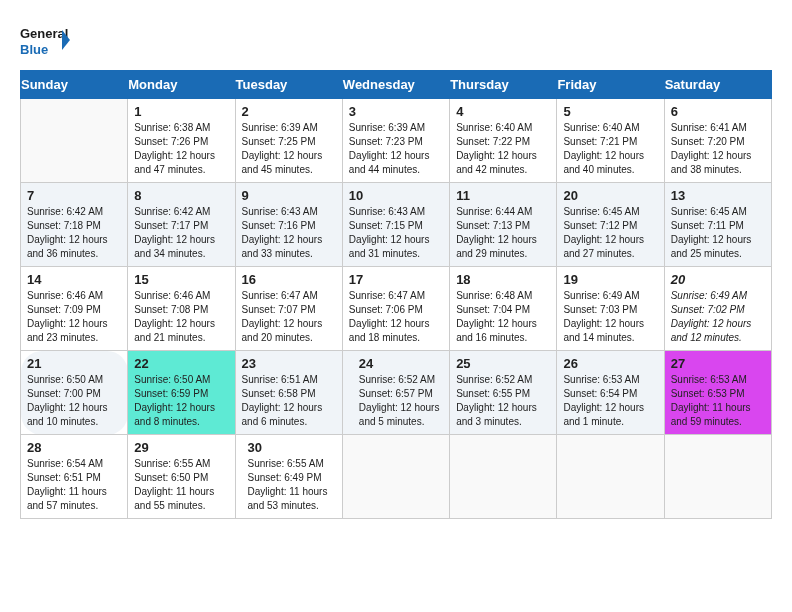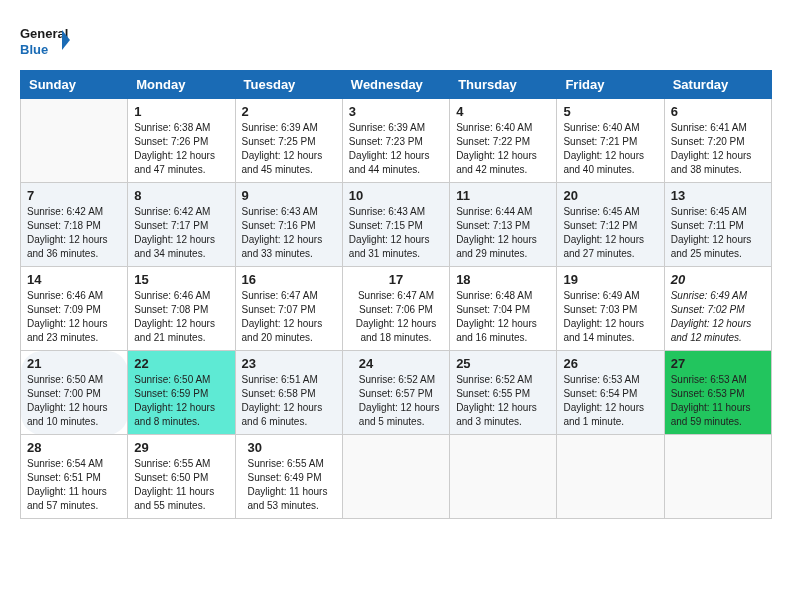--- a/index.html
+++ b/index.html
@@ -35,21 +35,21 @@
     }
     .calendar {
       width: 100%;
       border-collapse: collapse;
       border: 1px solid #ccc;
     }
     .calendar th {
       background: #1a6bb5;
       color: #fff;
       text-align: left;
-      padding: 6px 8px;
+      padding: 6px 0;
       font-size: 13px;
       font-weight: bold;
       border: 1px solid #1a6bb5;
     }
     .calendar td {
       vertical-align: top;
       padding: 5px 6px;
       border: 1px solid #ccc;
       font-size: 10.5px;
       color: #222;
@@ -237,21 +237,21 @@
         </div>
         </td>
         <td style="background: rgb(255, 255, 255);">
           <span class="day-num">16</span>
         <div class="day-info">
           Sunrise: 6:47 AM<br>
           Sunset: 7:07 PM<br>
           Daylight: 12 hours and 20 minutes.
         </div>
         </td>
-        <td style="background: rgb(255, 255, 255); text-align: center;">
+        <td style="background: rgb(255, 255, 255);">
           <span class="day-num">17</span>
         <div class="day-info">
           Sunrise: 6:47 AM<br>
           Sunset: 7:06 PM<br>
           Daylight: 12 hours and 18 minutes.
         </div>
         </td>
         <td style="background: rgb(255, 255, 255);">
           <span class="day-num">18</span>
         <div class="day-info">
@@ -319,21 +319,21 @@
         </div>
         </td>
         <td style="background: rgb(240, 244, 248);">
           <span class="day-num">26</span>
         <div class="day-info">
           Sunrise: 6:53 AM<br>
           Sunset: 6:54 PM<br>
           Daylight: 12 hours and 1 minute.
         </div>
         </td>
-        <td style="background: #22c55e;">
+        <td style="background: #d946ef;">
           <span class="day-num">27</span>
         <div class="day-info">
           Sunrise: 6:53 AM<br>
           Sunset: 6:53 PM<br>
           Daylight: 11 hours and 59 minutes.
         </div>
         </td>
       </tr>
       <tr>
         <td style="background: rgb(255, 255, 255);">

